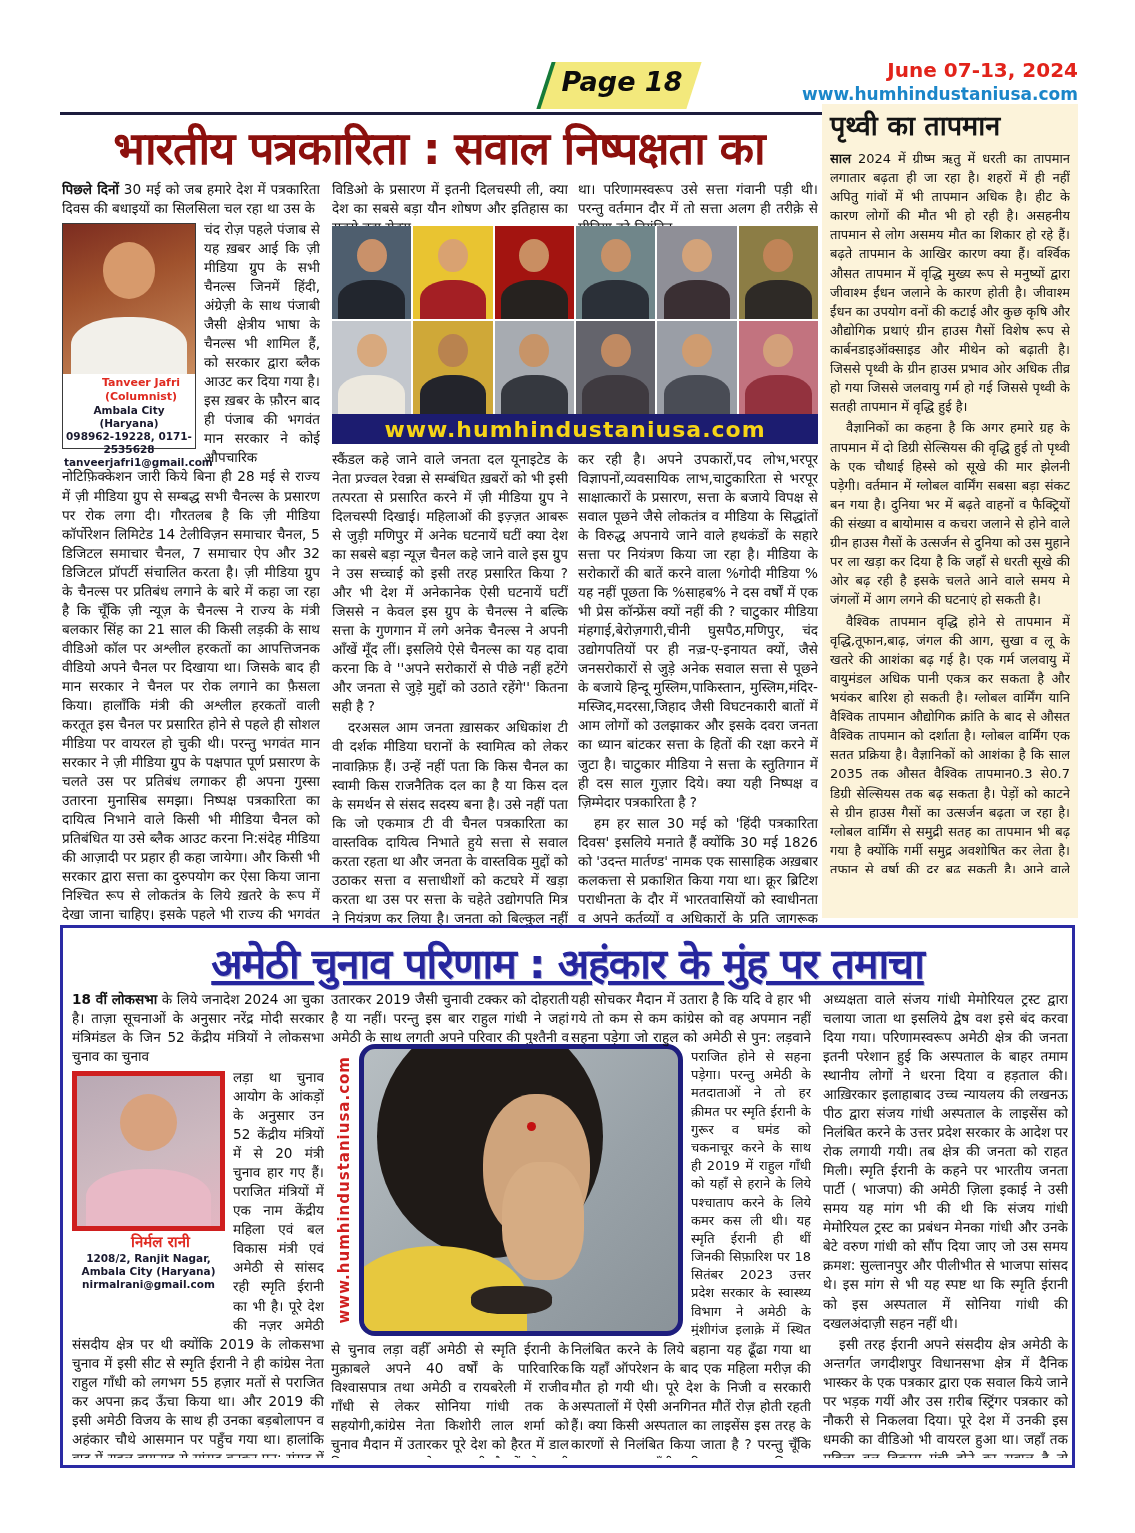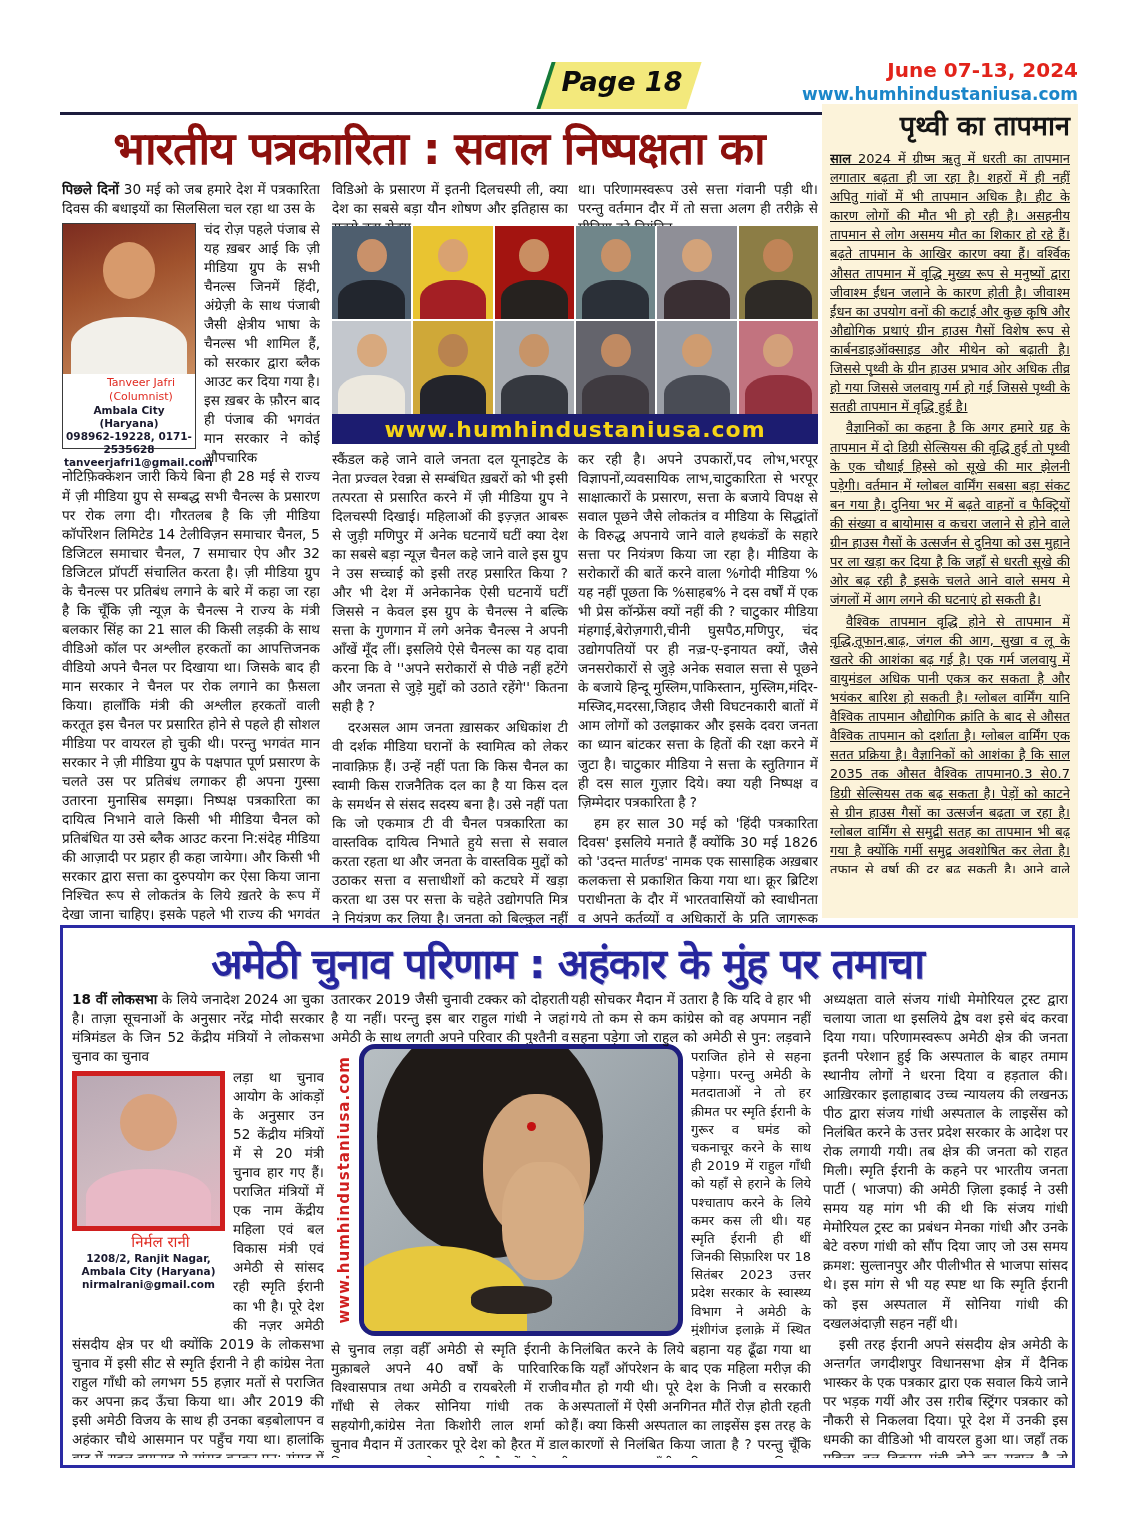--- a/index.html
+++ b/index.html
@@ -28,21 +28,21 @@
   #main-col1{left:62px;top:180px;width:258px;height:748px;}
   #main-col2-top{left:332px;top:180px;width:236px;height:46px;}
   #main-col3-top{left:578px;top:180px;width:240px;height:46px;}
   #main-col2{left:332px;top:450px;width:236px;height:478px;}
   #main-col3{left:578px;top:450px;width:240px;height:478px;}
   
   .authbox{float:left;background:#fff;border:1.5px solid #3a3a3a;box-sizing:border-box;
       margin:3px 8px 2px 0;text-align:center;}
   .authbox .photo{position:relative;overflow:hidden;}
   .authbox .cap{padding:2px 1px;}
-  .cap .nm{color:#e02a20;font-weight:normal;font-size:11px;line-height:1.25;padding-left:24px;}
+  .cap .nm{color:#e02a20;font-weight:bold;font-size:11px;line-height:1.25;padding-left:24px;}
   .cap .ln{color:#19192e;font-weight:bold;font-size:10.5px;line-height:1.25;}
   #tanveer-box{width:134px;height:226px;}
   #tanveer-box .photo{height:150px;background:linear-gradient(160deg,#7c2c20 0%,#a0522d 40%,#c98c5e 100%);}
   #nirmal-box{width:153px;height:244px;border:none;}
   #nirmal-box .photo{height:160px;border:5px solid #cf1f1f;box-sizing:border-box;
       background:linear-gradient(160deg,#b9a9b4 0%,#cdb9c0 55%,#e3b6c2 100%);}
   #nirmal-box .cap .nm{font-size:15px;}
   .person-head{position:absolute;top:12%;left:30%;width:40%;height:38%;border-radius:50%;background:#d79a6c;}
   .person-torso{position:absolute;bottom:-2%;left:6%;width:88%;height:40%;border-radius:46% 46% 0 0;background:#f2f0ea;}
   #nirmal-box .person-head{background:#d8a27e;}
@@ -53,27 +53,27 @@
       grid-template-columns:repeat(6,1fr);grid-template-rows:repeat(2,1fr);gap:2px;}
   .mug{position:relative;overflow:hidden;}
   .mug .head{position:absolute;top:14%;left:31%;width:38%;height:36%;border-radius:50%;}
   .mug .torso{position:absolute;bottom:-2%;left:8%;width:84%;height:44%;border-radius:46% 46% 0 0;}
   #grid-banner{position:absolute;left:0;top:188px;width:486px;height:30px;background:#1c1c70;
       display:flex;align-items:center;justify-content:center;}
   #grid-banner span{color:#f5d417;font-size:22px;font-weight:bold;letter-spacing:1px;}
   
   #sidebar{left:822px;top:104px;width:256px;height:814px;background:#fcf3da;box-sizing:border-box;
       padding:4px 8px;}
-  #sidebar-headline{text-align:right;color:#141414;font-size:27px;font-weight:bold;line-height:1.22;margin:2px 0 6px 0;}
-  #sidebar .bodytext{font-size:13px;line-height:1.47;height:724px;text-decoration:underline;}
+  #sidebar-headline{text-align:left;color:#141414;font-size:27px;font-weight:bold;line-height:1.22;margin:2px 0 6px 0;}
+  #sidebar .bodytext{font-size:13px;line-height:1.47;height:724px;}
   
   #bottom-box{left:60px;top:925px;width:1015px;height:543px;border:3px solid #2a2aa4;box-sizing:border-box;
       background:#ffffff;}
   #bottom-headline{left:0;top:6px;width:100%;text-align:center;color:#26269e;font-size:41px;font-weight:bold;
-      letter-spacing:-1px;white-space:nowrap;overflow:hidden;text-shadow:1px 1px 0 #b9b9d9;}
+      letter-spacing:-1px;white-space:nowrap;overflow:hidden;text-shadow:1px 1px 0 #b9b9d9;text-decoration:underline;}
   #b-col1{left:9px;top:62px;width:252px;height:468px;}
   #b-col2-top{left:268px;top:62px;width:238px;height:58px;}
   #b-col2-bot{left:268px;top:412px;width:238px;height:118px;}
   #b-col3-top{left:508px;top:62px;width:240px;height:58px;}
   #b-col3-mid{left:628px;top:120px;width:120px;height:288px;font-size:13px;}
   #b-col3-bot{left:508px;top:412px;width:240px;height:118px;}
   #b-col4{left:760px;top:62px;width:245px;height:468px;}
   
   #smriti-figure{left:268px;top:116px;width:352px;height:292px;}
   #smriti-watermark{position:absolute;left:0;top:0;width:26px;height:292px;display:flex;align-items:center;justify-content:center;}

